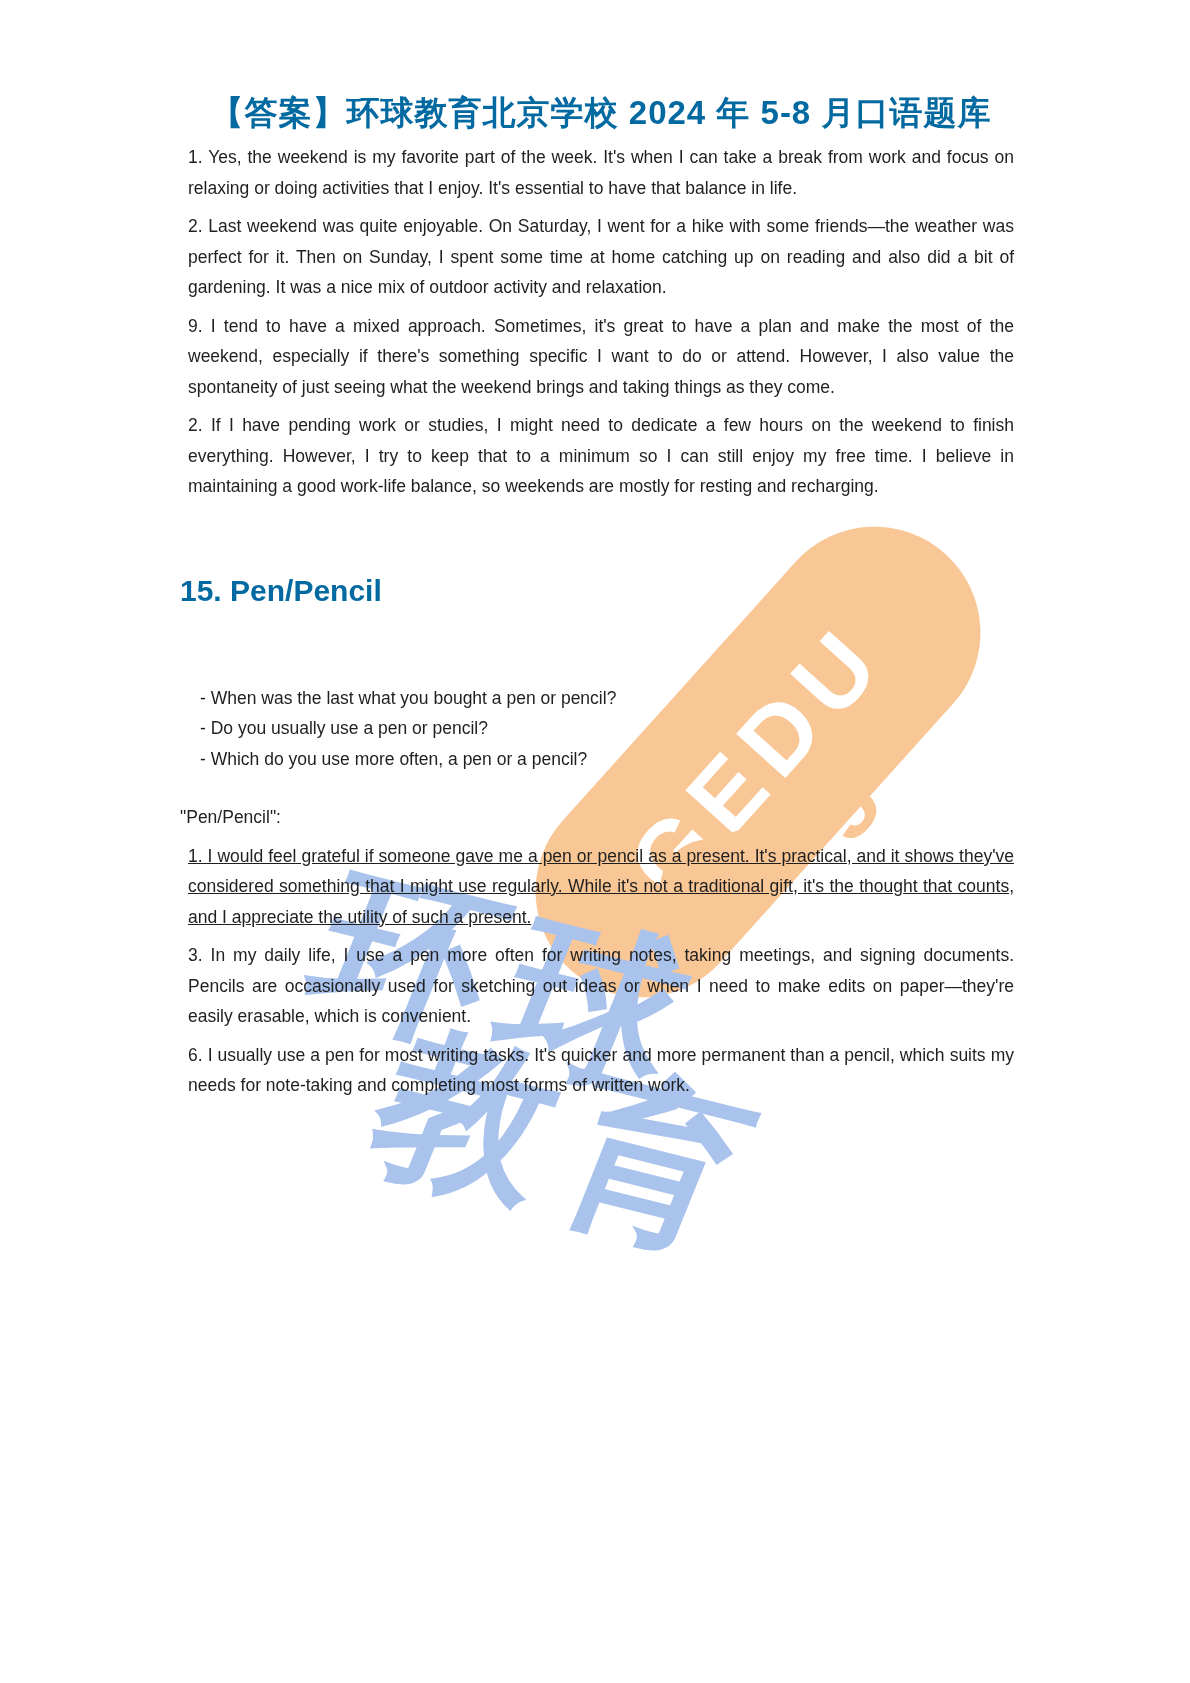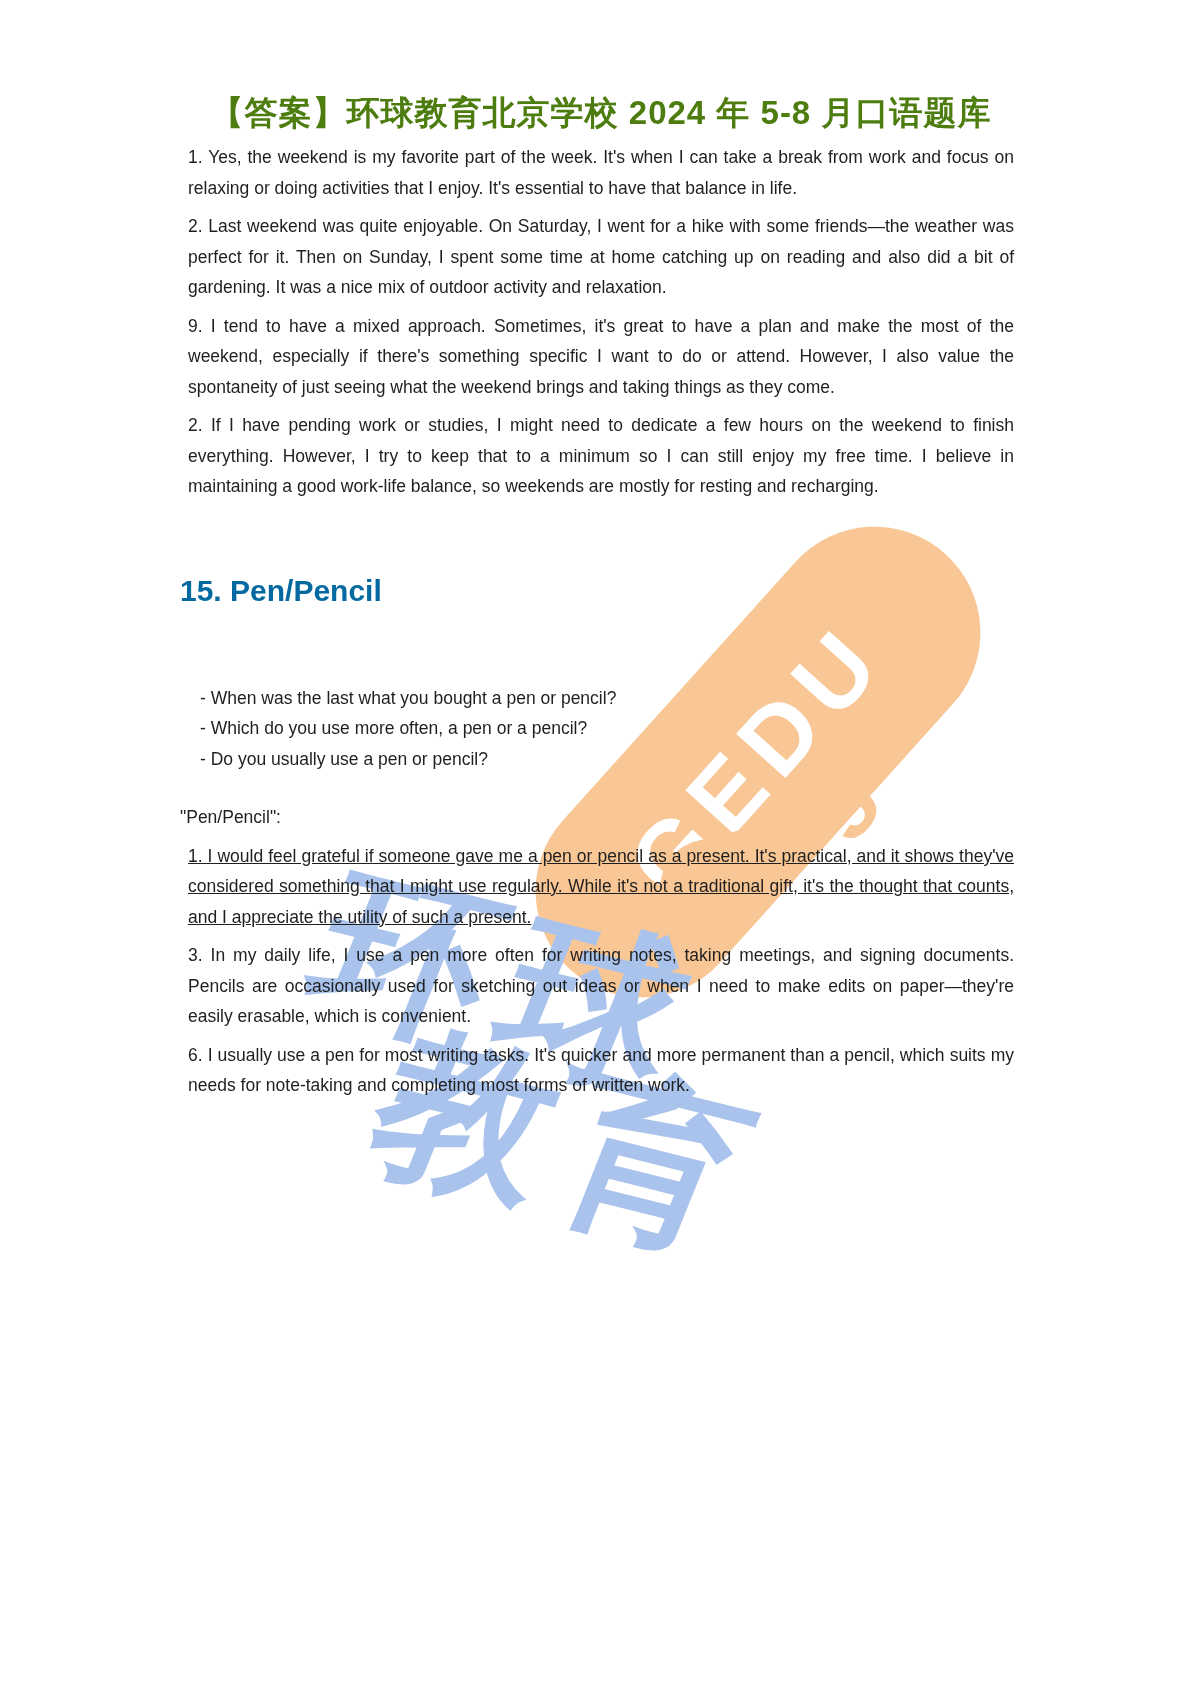--- a/index.html
+++ b/index.html
@@ -45,21 +45,21 @@
   .wm-cn-1 { left: 511px; top: 983px;  transform: translate(-50%, -50%) rotate(14deg) skewX(-8deg); }
   .wm-cn-2 { left: 571px; top: 1141px; transform: translate(-50%, -50%) rotate(14deg) skewX(-8deg); }
 
   
   .content {
     position: absolute; left: 180px; top: 0; width: 842px; z-index: 1;
   }
   .doc-title {
     margin: 92px 0 0 0;
     font-size: 33px; font-weight: bold; line-height: 42px;
-    text-align: center; color: #4d7c0f; letter-spacing: 1px;
+    text-align: center; color: #0369a1; letter-spacing: 1px;
   }
   p.body-par {
     margin: 8px; font-size: 17.5px; line-height: 30.5px;
     text-align: justify; text-justify: inter-word;
   }
   .w1 { margin-top: 43px; }
   .w2 { margin-top: 35px; }
   .w3 { margin-top: 32px; }
   .w4 { margin-top: 32px; }
   .section-heading {
@@ -99,22 +99,22 @@
 
     <p class="body-par w1">1. Yes, the weekend is my favorite part of the week. It's when I can take a break from work and focus on relaxing or doing activities that I enjoy. It's essential to have that balance in life.</p>
     <p class="body-par w2">2. Last weekend was quite enjoyable. On Saturday, I went for a hike with some friends—the weather was perfect for it. Then on Sunday, I spent some time at home catching up on reading and also did a bit of gardening. It was a nice mix of outdoor activity and relaxation.</p>
     <p class="body-par w3">9. I tend to have a mixed approach. Sometimes, it's great to have a plan and make the most of the weekend, especially if there's something specific I want to do or attend. However, I also value the spontaneity of just seeing what the weekend brings and taking things as they come.</p>
     <p class="body-par w4">2. If I have pending work or studies, I might need to dedicate a few hours on the weekend to finish everything. However, I try to keep that to a minimum so I can still enjoy my free time. I believe in maintaining a good work-life balance, so weekends are mostly for resting and recharging.</p>
 
     <h2 class="section-heading">15. Pen/Pencil</h2>
 
     <ul class="question-list">
       <li>- When was the last what you bought a pen or pencil?</li>
+      <li>- Do you usually use a pen or pencil?</li>
       <li>- Which do you use more often, a pen or a pencil?</li>
-      <li>- Do you usually use a pen or pencil?</li>
     </ul>
 
     <p class="topic-label">"Pen/Pencil":</p>
 
     <p class="body-par a1">1. I would feel grateful if someone gave me a pen or pencil as a present. It's practical, and it shows they've considered something that I might use regularly. While it's not a traditional gift, it's the thought that counts, and I appreciate the utility of such a present.</p>
     <p class="body-par a3">3. In my daily life, I use a pen more often for writing notes, taking meetings, and signing documents. Pencils are occasionally used for sketching out ideas or when I need to make edits on paper—they're easily erasable, which is convenient.</p>
     <p class="body-par a4">6. I usually use a pen for most writing tasks. It's quicker and more permanent than a pencil, which suits my needs for note-taking and completing most forms of written work.</p>
 
   </div>
 </div>

